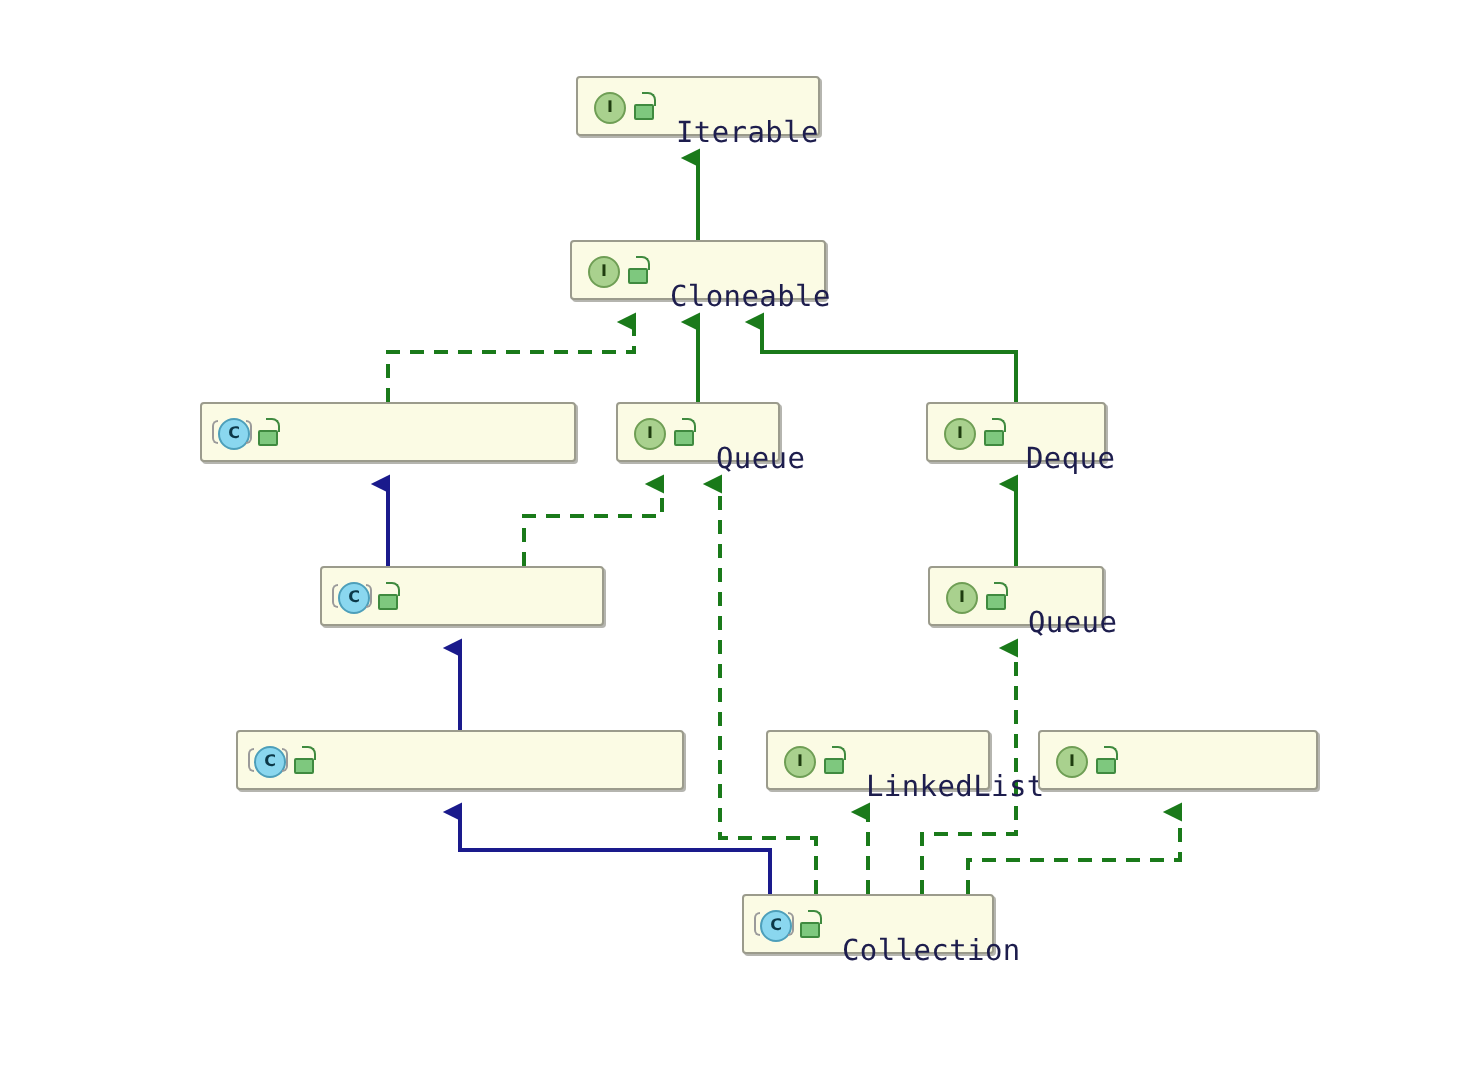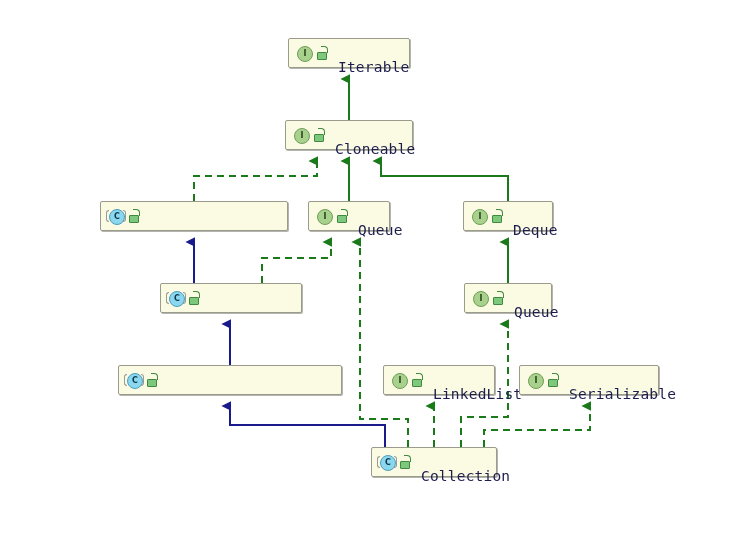--- a/index.html
+++ b/index.html
@@ -251,21 +251,20 @@
         <span class="node-label">LinkedList</span>
       </div>
       <div class="uml-node" style="left: 519px; top: 365px; width: 140px;">
         <span class="type-icon iface">
           <span class="disc">I</span>
         </span>
         <span class="vis-icon">
           <span class="shackle"></span>
           <span class="body"></span>
         </span>
-        <span class="node-label">Serializable</span>
       </div>
       <div class="uml-node" style="left: 371px; top: 447px; width: 126px;">
         <span class="type-icon klass">
           <span class="disc">C</span>
         </span>
         <span class="vis-icon">
           <span class="shackle"></span>
           <span class="body"></span>
         </span>
         <span class="node-label">Collection</span>

